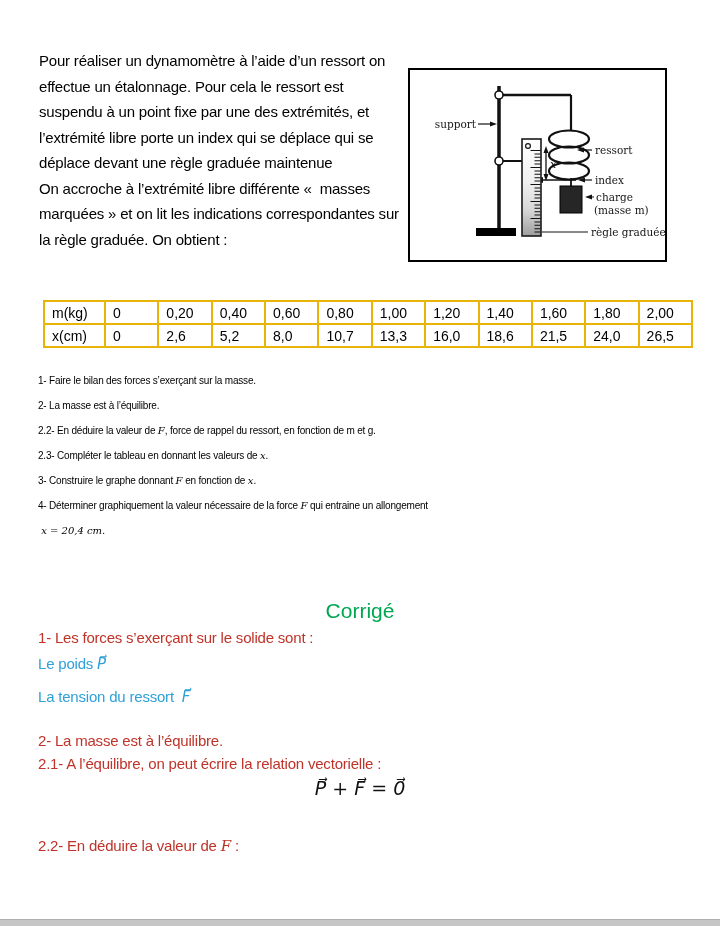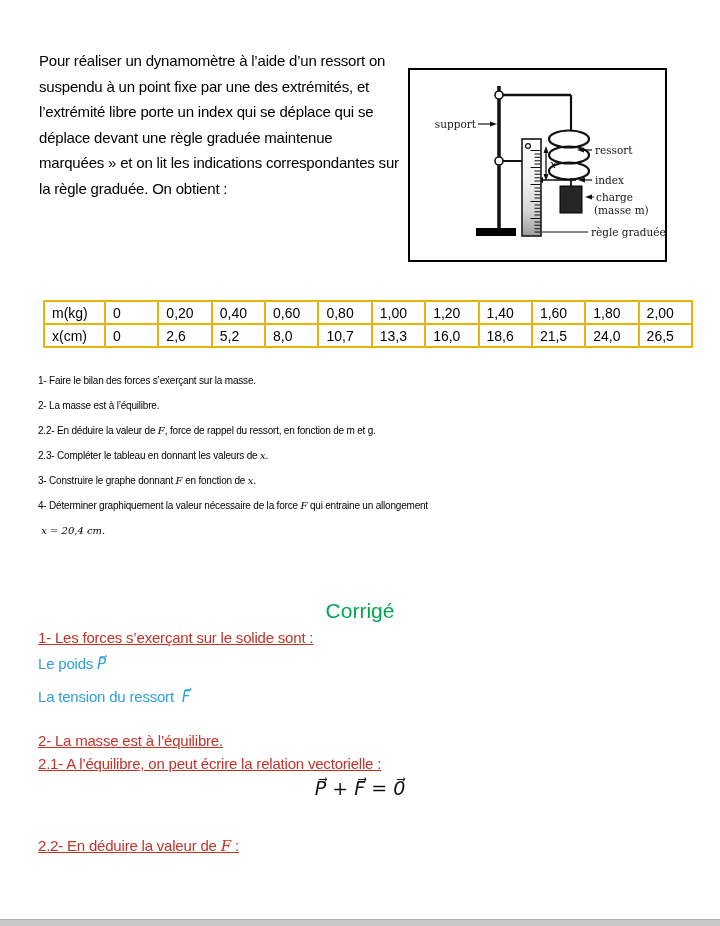--- a/index.html
+++ b/index.html
@@ -27,44 +27,46 @@
   .meas-table td.rh { width:52px; }
   
   .questions { position:absolute; left:38px; top:368px; width:660px; }
   .q-line { height:25px; line-height:25px; font-size:10px; letter-spacing:-0.2px; }
   
   .corrige-title {
     position:absolute; left:0; top:598px; width:720px; height:26px; line-height:26px;
     text-align:center; font-size:21px; color:var(--c-green); white-space:pre;
   }
   .ans-line { position:absolute; left:38px; height:20px; line-height:20px; font-size:15px; letter-spacing:-0.2px; }
-  .ans-red  { color:var(--c-red);text-decoration:underline; }
+  .ans-red  { color:var(--c-red); }
   .ans-cyan { color:var(--c-cyan); }
   .formula-line {
     position:absolute; left:0; top:775px; width:720px; height:26px; line-height:26px;
     text-align:center; font-size:19px; color:#111; white-space:pre;
   }
   .seg-n { }
   .seg-m { font-family:"DejaVu Serif", "DejaVu Sans", serif; font-style:italic; letter-spacing:0; }
   
   .page-sep {
     position:absolute; left:0; top:919px; width:720px; height:7px;
     background:var(--c-divider); border-top:1px solid #aeaeae;
   }
 </style>
 </head>
 <body>
 
 <div class="page">
 
   <div class="intro">
     <div class="p-line">Pour réaliser un dynamomètre à l’aide d’un ressort on</div>
+    <div class="p-line">effectue un étalonnage. Pour cela le ressort est</div>
     <div class="p-line">suspendu à un point fixe par une des extrémités, et</div>
     <div class="p-line">l’extrémité libre porte un index qui se déplace qui se</div>
     <div class="p-line">déplace devant une règle graduée maintenue</div>
+    <div class="p-line">On accroche à l’extrémité libre différente «  masses</div>
     <div class="p-line">marquées » et on lit les indications correspondantes sur</div>
     <div class="p-line">la règle graduée. On obtient :</div>
   </div>
 
   <div class="figure-frame">
     <svg width="255" height="190" viewBox="0 0 255 190">
       <defs>
         <linearGradient id="rulerg" x1="0" y1="0" x2="0" y2="1">
           <stop offset="0" stop-color="#ffffff"></stop>
           <stop offset="0.45" stop-color="#f0f0f0"></stop>

